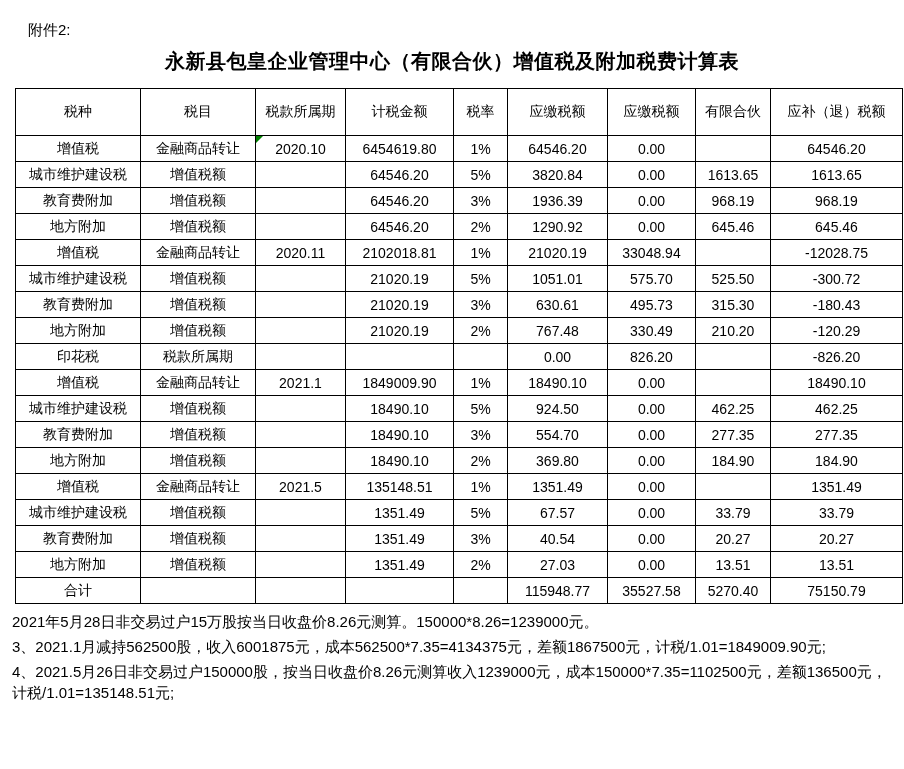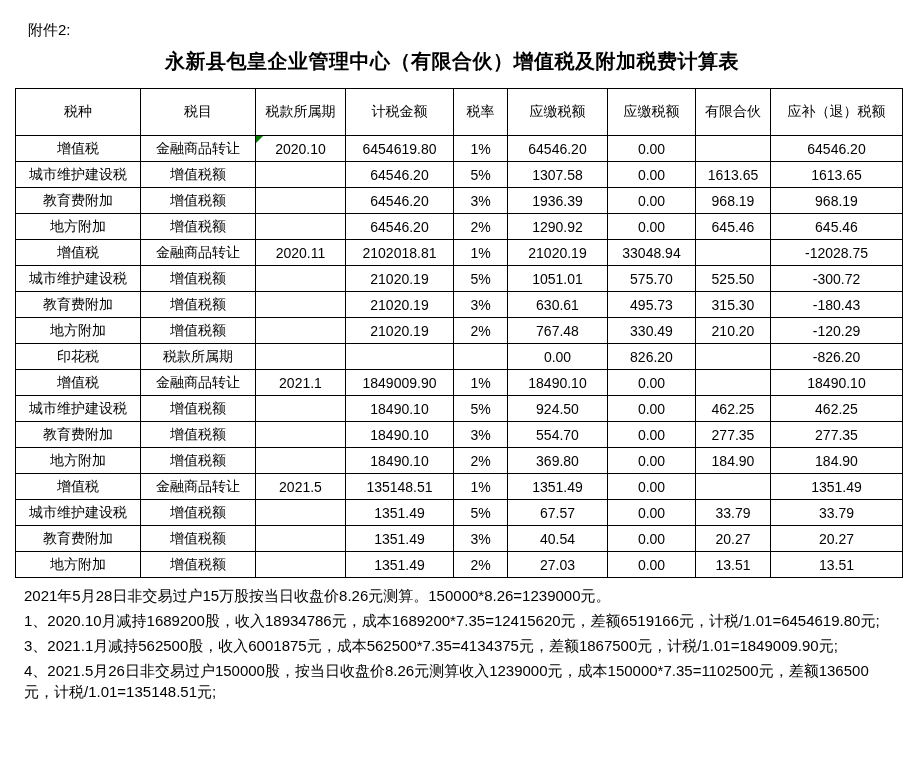--- a/index.html
+++ b/index.html
@@ -60,21 +60,21 @@
   .flag {
     position: absolute;
     top: 0;
     left: 0;
     width: 0;
     height: 0;
     border-top: 7px solid #008000;
     border-right: 7px solid transparent;
   }
   .notes {
-    margin: 7px 8px 0 24px;
+    margin: 7px 8px 0 12px;
     font-size: 15px;
   }
   .notes p {
     margin: 0 0 4px 0;
     line-height: 21px;
     word-break: break-all;
   }
 </style>
 </head>
 <body>
@@ -121,21 +121,21 @@
           <td>0.00</td>
           <td></td>
           <td>64546.20</td>
         </tr>
         <tr>
           <td>城市维护建设税</td>
           <td>增值税额</td>
           <td></td>
           <td>64546.20</td>
           <td>5%</td>
-          <td>1307.58</td>
+          <td>3820.84</td>
           <td>0.00</td>
           <td>1613.65</td>
           <td>1613.65</td>
         </tr>
         <tr>
           <td>教育费附加</td>
           <td>增值税额</td>
           <td></td>
           <td>64546.20</td>
           <td>3%</td>
@@ -291,23 +291,33 @@
           <td>地方附加</td>
           <td>增值税额</td>
           <td></td>
           <td>1351.49</td>
           <td>2%</td>
           <td>27.03</td>
           <td>0.00</td>
           <td>13.51</td>
           <td>13.51</td>
         </tr>
+        <tr>
+          <td>合计</td>
+          <td></td>
+          <td></td>
+          <td></td>
+          <td></td>
+          <td>115948.77</td>
+          <td>35527.58</td>
+          <td>5270.40</td>
+          <td>75150.79</td>
+        </tr>
       </tbody>
   </table>
 
   <div class="notes">
       <p>2021年5月28日非交易过户15万股按当日收盘价8.26元测算。150000*8.26=1239000元。</p>
-      <p>1、2020.10月减持1689200股，收入18934786元，成本1689200*7.35=12415620元，差额6519166元，计税/1.01=6454619.80元;</p>
       <p>3、2021.1月减持562500股，收入6001875元，成本562500*7.35=4134375元，差额1867500元，计税/1.01=1849009.90元;</p>
       <p>4、2021.5月26日非交易过户150000股，按当日收盘价8.26元测算收入1239000元，成本150000*7.35=1102500元，差额136500元，计税/1.01=135148.51元;</p>
     </div>
 
 </div>
 
 </body></html>

